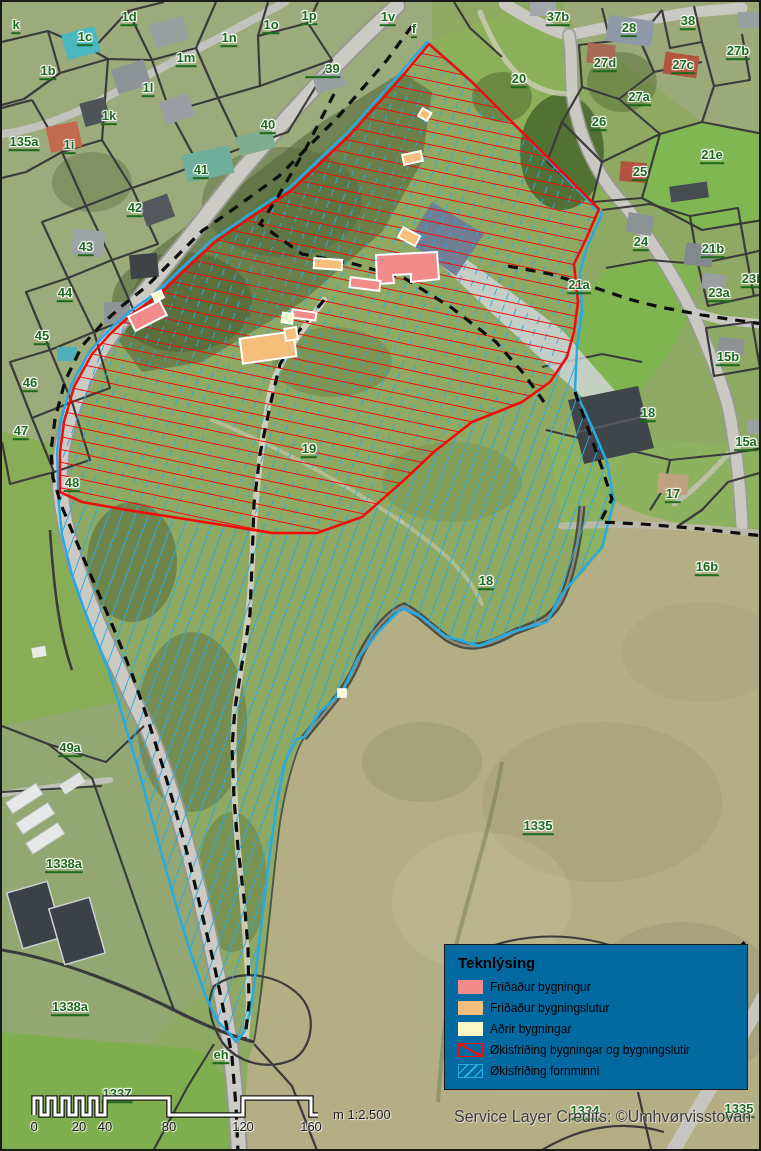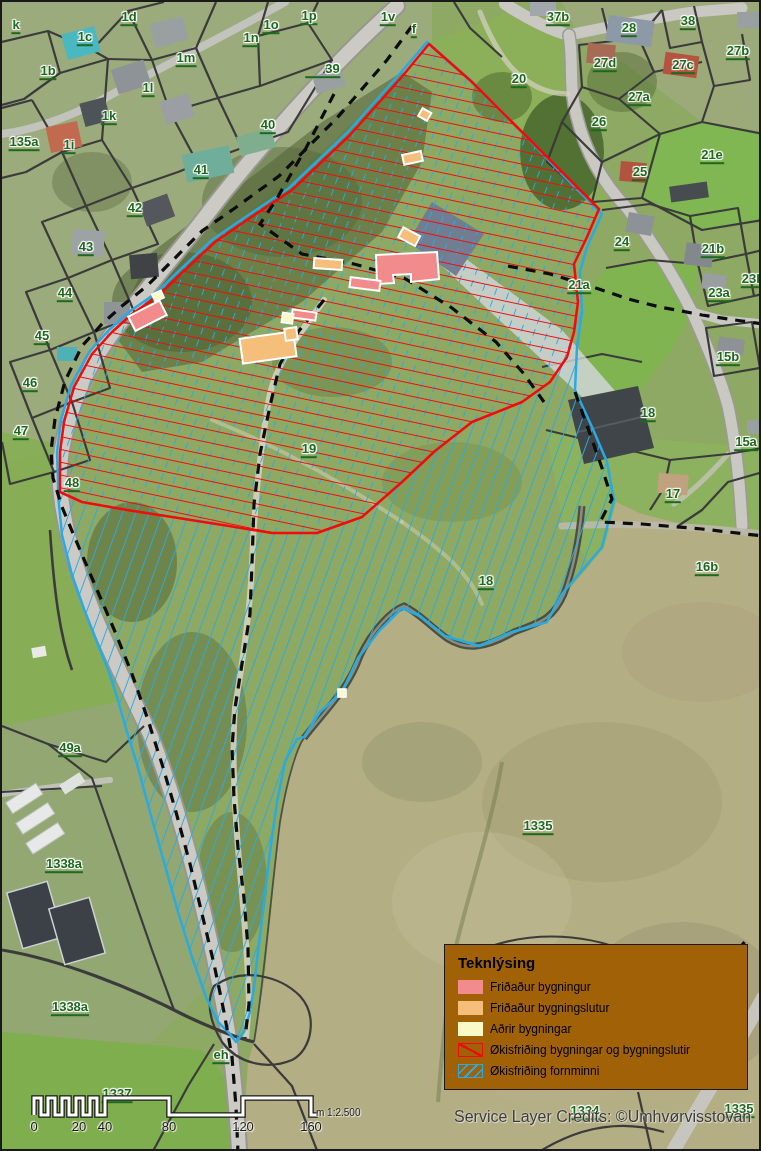--- a/index.html
+++ b/index.html
@@ -7,31 +7,31 @@
          font-family:"Liberation Sans",sans-serif;background:#8ea963;
          border:2px solid #1a1a1a;box-sizing:border-box;}
   #map-svg{position:absolute;left:0;top:0;}
   
   #labels{position:absolute;left:0;top:0;width:100%;height:100%;pointer-events:none;}
   .maplabel{position:absolute;transform:translate(-50%,-55%);font-size:13px;font-weight:bold;
     color:var(--lab,#1d6a1d);border-bottom:2px solid var(--lab,#1d6a1d);padding:0 1px 0px 1px;line-height:14px;
     text-shadow:0 0 2px #fff,1px 1px 1px #fff,-1px -1px 1px #fff,1px -1px 1px #fff,-1px 1px 1px #fff;
     white-space:nowrap;}
   
-  #legend{position:absolute;left:442px;top:942px;width:304px;height:146px;background:#a16207;
+  #legend{position:absolute;left:442px;top:942px;width:304px;height:146px;background:#0369a1;
     border:1.6px solid #1a1a1a;box-sizing:border-box;padding:9px 10px 6px 13px;}
   #legend .title{font-size:15px;font-weight:bold;color:#000;margin-bottom:5px;}
   .lrow{display:flex;align-items:center;height:21px;}
   .sw{width:25px;height:14px;margin-right:7px;flex:0 0 auto;box-sizing:border-box;}
   .lrow .ltext{font-size:12px;color:#000;white-space:nowrap;}
   
   #scalebar{position:absolute;left:0;top:0;pointer-events:none;}
   .tick{position:absolute;transform:translateX(-50%);font-size:13px;color:#1a1a1a;
     text-shadow:0 0 2px #f2f1ea,1px 1px 1px #f2f1ea,-1px -1px 1px #f2f1ea;}
-  #scalenote{position:absolute;left:314px;top:1105px;font-size:10px;color:#1a1a1a;
+  #scalenote{position:absolute;left:331px;top:1105px;font-size:13px;color:#1a1a1a;
     text-shadow:0 0 2px #f2f1ea,1px 1px 1px #f2f1ea;}
   #credits{position:absolute;left:452px;top:1106px;font-size:16px;color:#3c3c3c;
     text-shadow:0 0 2px #e8e6da,1px 1px 1px #dedbcd;white-space:nowrap;}
 </style>
 </head>
 <body>
 
 <div id="stage">
 
 <svg id="map-svg" width="761" height="1151" viewBox="0 0 761 1151">
@@ -257,21 +257,21 @@
       <rect x="151" y="290" width="10" height="8" transform="rotate(-24 156 294)"></rect>
       <rect x="336" y="687" width="8" height="8"></rect>
     </g>
   </g>
 </svg>
 
 <div id="labels">
       <div class="maplabel" style="left: 14px; top: 25px; --lab: #1d6a1d;">k</div>
       <div class="maplabel" style="left: 83px; top: 37px; --lab: #1d6a1d;">1c</div>
       <div class="maplabel" style="left: 127px; top: 17px; --lab: #1d6a1d;">1d</div>
-      <div class="maplabel" style="left: 227px; top: 38px; margin-left: 22px; --lab: #1d6a1d;">1n</div>
+      <div class="maplabel" style="left: 227px; top: 38px; --lab: #1d6a1d;">1n</div>
       <div class="maplabel" style="left: 269px; top: 25px; --lab: #1d6a1d;">1o</div>
       <div class="maplabel" style="left: 307px; top: 16px; --lab: #1d6a1d;">1p</div>
       <div class="maplabel" style="left: 386px; top: 17px; --lab: #1d6a1d;">1v</div>
       <div class="maplabel" style="left: 412px; top: 29px; --lab: #1d6a1d;">f</div>
       <div class="maplabel" style="left: 556px; top: 17px; --lab: #1d6a1d;">37b</div>
       <div class="maplabel" style="left: 627px; top: 28px; --lab: #1d6a1d;">28</div>
       <div class="maplabel" style="left: 686px; top: 21px; --lab: #1d6a1d;">38</div>
       <div class="maplabel" style="left: 603px; top: 63px; --lab: #1d6a1d;">27d</div>
       <div class="maplabel" style="left: 681px; top: 65px; --lab: #1d6a1d;">27c</div>
       <div class="maplabel" style="left: 736px; top: 51px; --lab: #1d6a1d;">27b</div>
@@ -283,21 +283,21 @@
       <div class="maplabel" style="left: 146px; top: 88px; --lab: #1d6a1d;">1l</div>
       <div class="maplabel" style="left: 597px; top: 122px; --lab: #1d6a1d;">26</div>
       <div class="maplabel" style="left: 107px; top: 116px; --lab: #1d6a1d;">1k</div>
       <div class="maplabel" style="left: 266px; top: 125px; --lab: #1d6a1d;">40</div>
       <div class="maplabel" style="left: 710px; top: 155px; --lab: #1d6a1d;">21e</div>
       <div class="maplabel" style="left: 22px; top: 142px; --lab: #1d6a1d;">135a</div>
       <div class="maplabel" style="left: 67px; top: 145px; --lab: #1d6a1d;">1i</div>
       <div class="maplabel" style="left: 638px; top: 172px; --lab: #1d6a1d;">25</div>
       <div class="maplabel" style="left: 199px; top: 170px; --lab: #1d6a1d;">41</div>
       <div class="maplabel" style="left: 133px; top: 208px; --lab: #1d6a1d;">42</div>
-      <div class="maplabel" style="left: 620px; top: 242px; --lab: #1d6a1d;">24</div>
+      <div class="maplabel" style="left: 639px; top: 242px; --lab: #1d6a1d;">24</div>
       <div class="maplabel" style="left: 711px; top: 249px; --lab: #1d6a1d;">21b</div>
       <div class="maplabel" style="left: 751px; top: 279px; --lab: #1d6a1d;">23b</div>
       <div class="maplabel" style="left: 717px; top: 293px; --lab: #1d6a1d;">23a</div>
       <div class="maplabel" style="left: 84px; top: 247px; --lab: #1d6a1d;">43</div>
       <div class="maplabel" style="left: 577px; top: 285px; --lab: #1d6a1d;">21a</div>
       <div class="maplabel" style="left: 63px; top: 293px; --lab: #1d6a1d;">44</div>
       <div class="maplabel" style="left: 726px; top: 357px; --lab: #1d6a1d;">15b</div>
       <div class="maplabel" style="left: 40px; top: 336px; --lab: #1d6a1d;">45</div>
       <div class="maplabel" style="left: 28px; top: 383px; --lab: #1d6a1d;">46</div>
       <div class="maplabel" style="left: 646px; top: 413px; --lab: #1d6a1d;">18</div>

